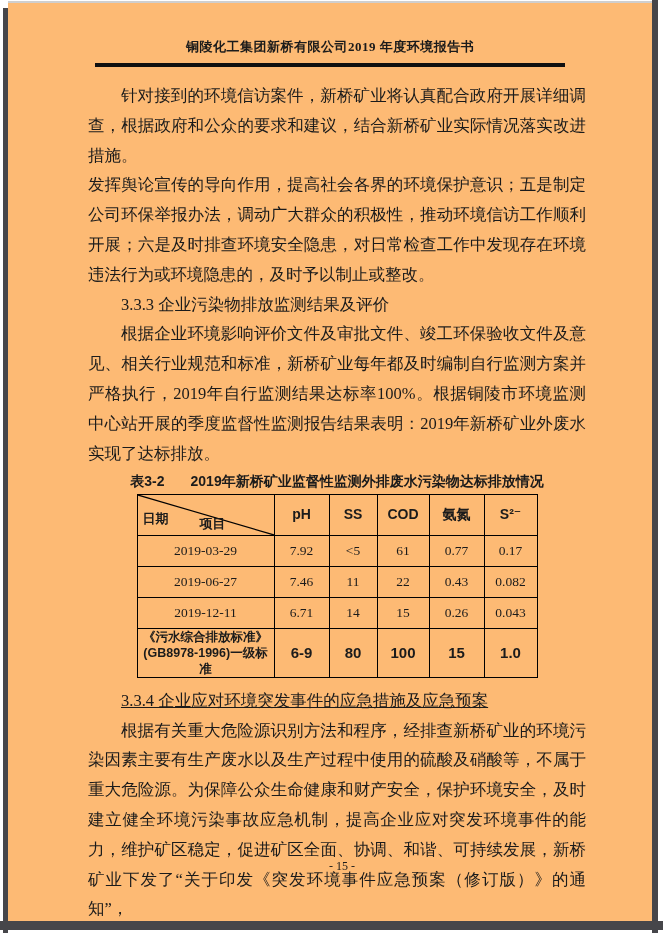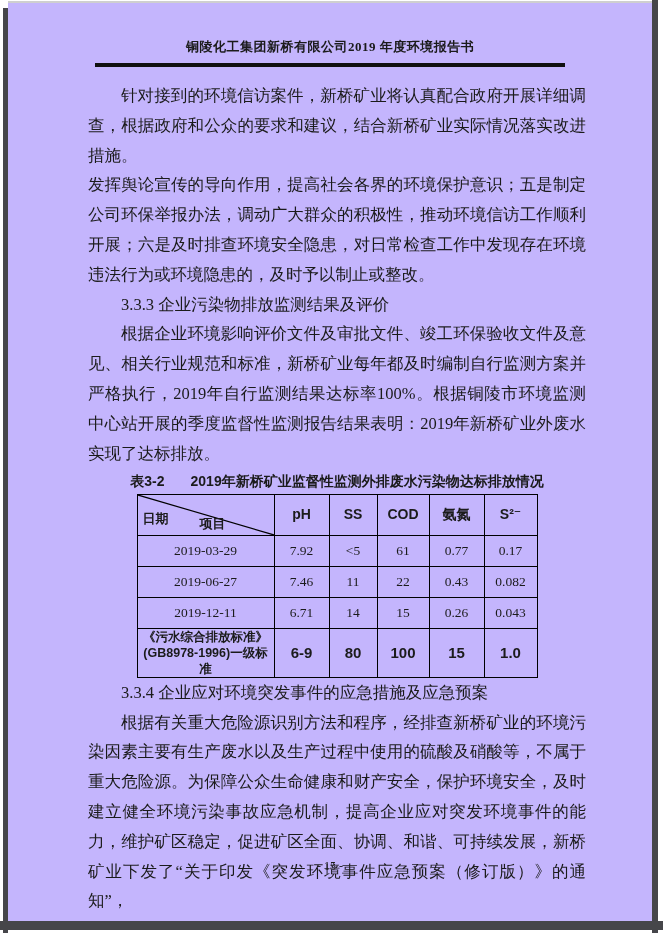--- a/index.html
+++ b/index.html
@@ -7,21 +7,21 @@
     position:relative; width:663px; height:933px; background:#ffffff;
     overflow:hidden; font-family:"Liberation Serif","DejaVu Serif",serif; color:#1b1b1b;
   }
   
   .edge { position:absolute; background:#46464a; }
   .edge.left   { left:3px;  top:8px; width:5px; height:925px; }
   .edge.right  { left:652px; top:0;  width:6px; height:933px; }
   .edge.bottom { left:0; top:921px; width:663px; height:9px; }
   .edge.top    { left:8px; top:1px; width:647px; height:2px; background:#cfcfcf; }
 
-  .page { position:absolute; left:8px; top:3px; width:644px; height:918px; background:#c4b5fd; }
+  .page { position:absolute; left:8px; top:3px; width:644px; height:918px; background:#fdba74; }
 
   .header-title {
     margin-top:35px; text-align:center;
     font-size:13px; font-weight:bold; letter-spacing:0.5px;
   }
   .header-rule { width:470px; height:4px; background:#101010; margin:7px auto 0 auto; }
 
   .body-block {
     width:498px; margin:14px 0 0 80px;
     font-size:16.5px; line-height:29.8px;
@@ -57,24 +57,24 @@
   tr.datarow td { height:17px; font-size:13.5px; }
   tr.stdrow td { height:36px; }
   .std-label {
     font-family:"Liberation Sans","DejaVu Sans",sans-serif;
     font-weight:bold; font-size:12.5px; line-height:16px;
   }
   .std-val {
     font-family:"Liberation Sans","DejaVu Sans",sans-serif;
     font-weight:bold; font-size:15px;
   }
-  .h334 { margin-top:0; }
+  .h334 { margin-top:8px;text-decoration:underline; }
 
   .footer {
-    position:absolute; left:0; bottom:47px; width:100%;
+    position:absolute; left:12px; bottom:47px; width:100%;
     text-align:center; font-size:12px; color:#1b1b1b;
   }
 </style>
 </head>
 <body>
 
 <div class="scan">
   <div class="edge top"></div>
   <div class="edge left"></div>
   <div class="edge right"></div>

